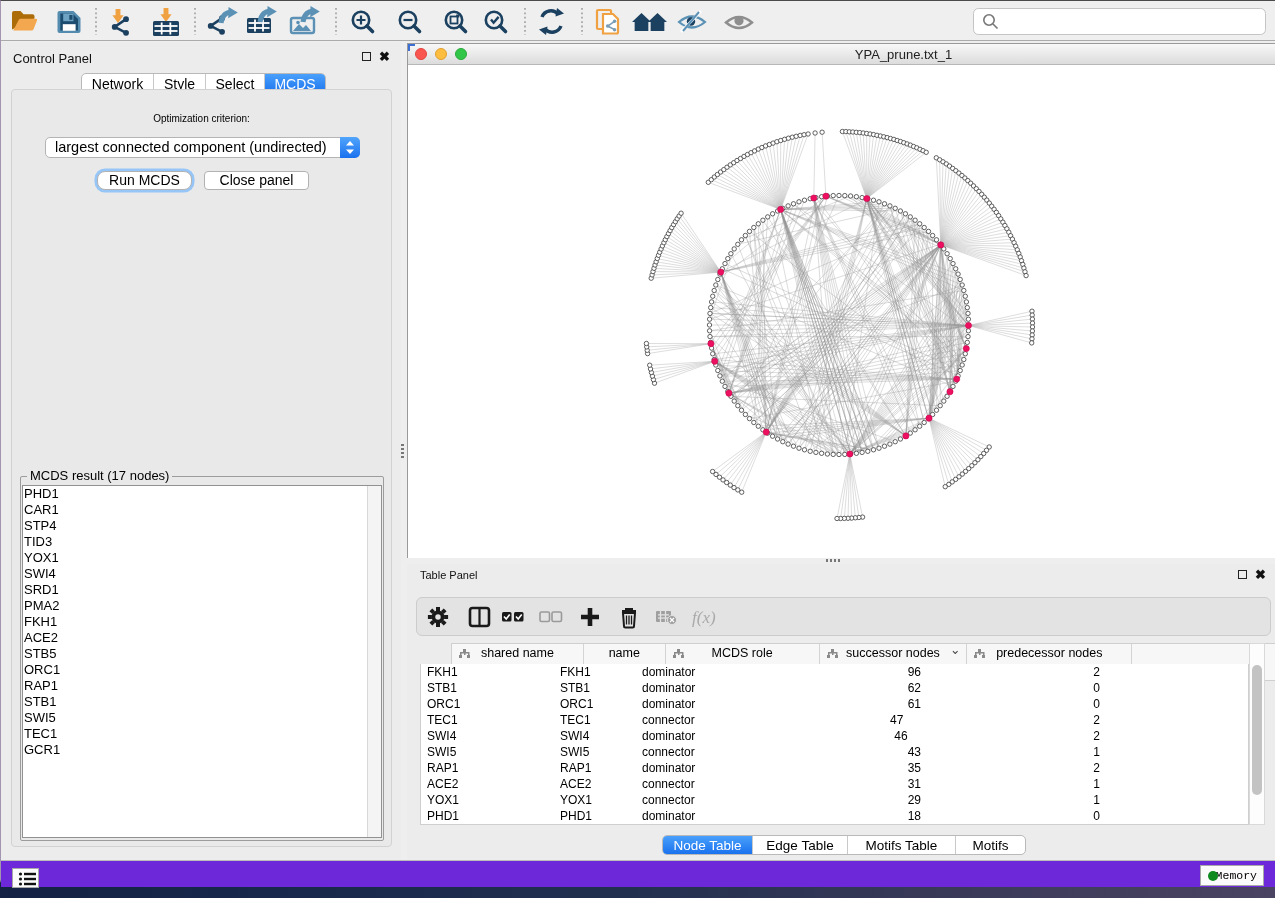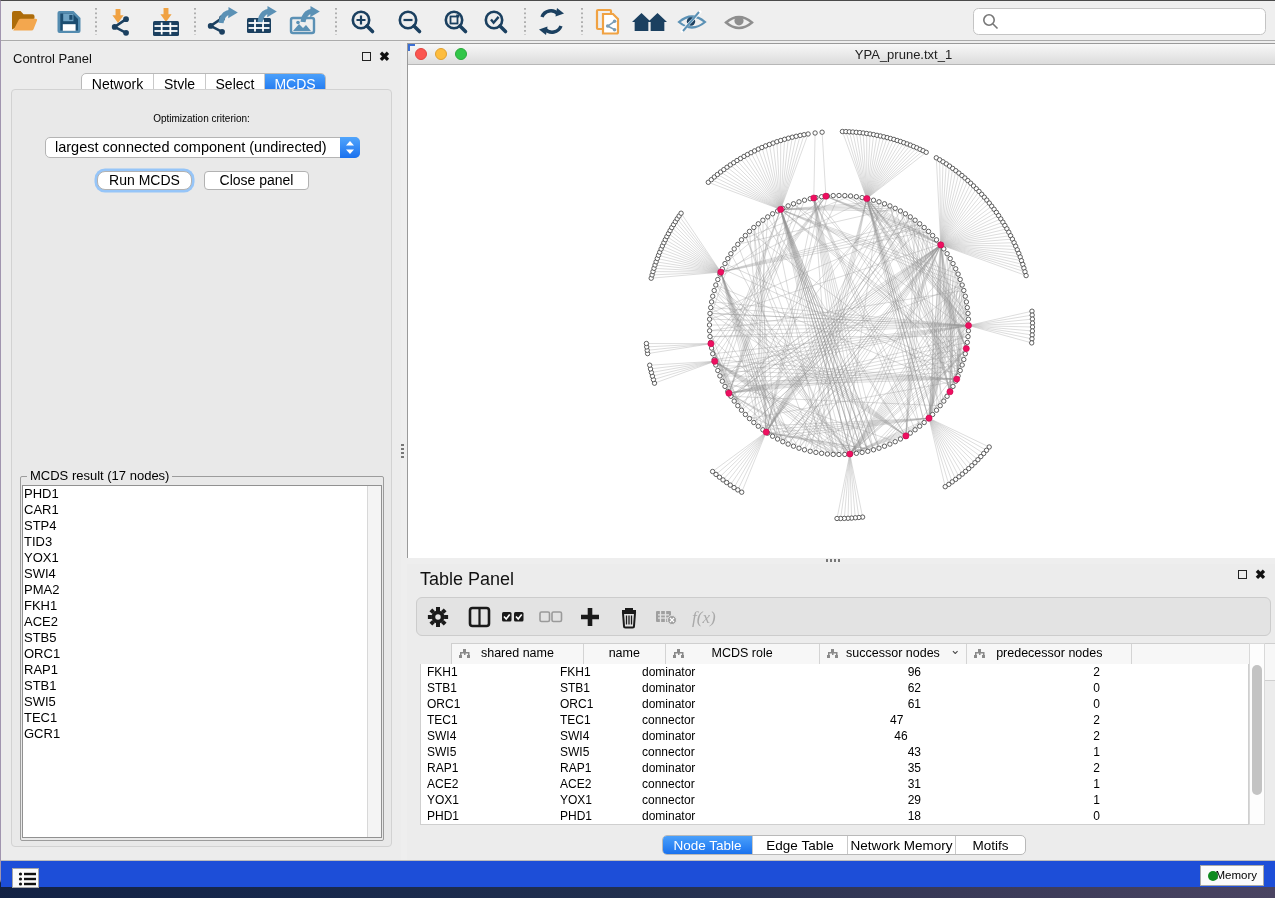--- a/index.html
+++ b/index.html
@@ -35,37 +35,37 @@
 #mlist .it { font-size:13px; color:#000; height:16px; line-height:16px; padding-left:1px; }
 #mlist-sb { position:absolute; right:0; top:0; bottom:0; width:14px; background:#f4f4f4; border-left:1px solid #d8d8d8; }
 
 #netpanel { position:absolute; left:406px; top:42px; width:869px; height:515px; border:1px solid #9a9a9a; background:#fff; }
 #nettitle { position:absolute; left:0; top:0; width:867px; height:21px; background:linear-gradient(#f8f8f8,#dcdcdc); border-bottom:1px solid #b7b7b7; }
 #nettitle span { position:absolute; left:0; right:0; top:3px; text-align:center; font-size:13px; color:#222; }
 .tl { position:absolute; top:4px; width:12px; height:12px; border-radius:50%; }
 #netcanvas { position:absolute; left:0; top:22px; width:867px; height:492px; background:#fff; overflow:hidden; }
 
 #tpanel { position:absolute; left:406px; top:563px; width:869px; height:296px; background:#ececec; }
-#tp-title { position:absolute; left:13px; top:5px; font-size:18px; color:#111; }
+#tp-title { position:absolute; left:13px; top:5px; font-size:11px; color:#111; }
 #ttoolbar { position:absolute; left:9px; top:33px; width:855px; height:39px; background:#e3e3e3; border:1px solid #cccccc; border-radius:6px; }
 #ttable { position:absolute; left:13px; top:79px; width:829px; background:#fff; }
 #thead { position:absolute; left:0; top:0; width:829px; height:38px; background:#f7f7f7; border:1px solid #cfcfcf; display:flex;margin-left:31px; }
 #thead .col { border-right:1px solid #d4d4d4; font-size:12.5px; color:#000; text-align:center; line-height:19px; position:relative; }
 #thead .col:last-child { border-right:none; }
 #tbody { position:absolute; left:0; top:21px; width:829px; border:1px solid #cfcfcf; border-top:none; background:#fff; }
 .trow { height:16px; line-height:16px; font-size:12px; color:#000; position:relative; }
 .trow span { position:absolute; }
 #tv-sb { position:absolute; left:842px; top:79px; width:16px; height:182px; background:#fdfdfd; border:1px solid #d9d9d9; }
 #tv-thumb { position:absolute; left:1.5px; top:21px; width:10px; height:130px; background:#c3c3c3; border-radius:6px; }
 #ttabs { position:absolute; left:255px; top:271px; height:20px; display:flex; border:1px solid #b9b9b9; border-radius:5px; background:#fff; overflow:hidden; }
 #ttabs div { font-size:13.5px; color:#000; border-right:1px solid #c9c9c9; line-height:19px; padding:0 12px; }
 #ttabs div:last-child { border-right:none; }
 #ttabs .sel { background:linear-gradient(#4aa0fb,#1a72ee); color:#fff; }
 
-#statusbar { position:absolute; left:0; top:859px; width:1274px; height:27px; background:#1d4ed8; border-top:1px solid #bcbcbc; }
+#statusbar { position:absolute; left:0; top:859px; width:1274px; height:27px; background:#6d28d9; border-top:1px solid #bcbcbc;font-family:Liberation Mono, monospace; }
 #listbtn { position:absolute; left:11px; top:7px; width:27px; height:20px; background:#fbfbfb; border:1px solid #a8a8a8; }
 #membtn { position:absolute; right:11px; top:4px; width:64px; height:21px; background:#fbfbfb; border:1px solid #a8a8a8; font-size:11.5px; line-height:19px; text-align:right; padding-right:6px; color:#000; }
 #memdot { position:absolute; left:7px; top:5px; width:10px; height:10px; border-radius:50%; background:#0f8a1f; }
 .hic { position:absolute; left:7px; top:5px; width:11px; height:9px;
   background:
    linear-gradient(#8a8a8a,#8a8a8a) 4px 0/3px 3px no-repeat,
    linear-gradient(#8a8a8a,#8a8a8a) 0 6px/3px 3px no-repeat,
    linear-gradient(#8a8a8a,#8a8a8a) 8px 6px/3px 3px no-repeat,
    linear-gradient(#8a8a8a,#8a8a8a) 1px 3px/9px 1.5px no-repeat,
    linear-gradient(#8a8a8a,#8a8a8a) 1px 3px/1.5px 3px no-repeat,
@@ -181,20 +181,21 @@
       <div class="btn" id="closebtn">Close panel</div>
       <div id="groupbox">
         <div id="grouplabel">MCDS result (17 nodes)</div>
         <div id="mlist">
           <div class="it">PHD1</div>
             <div class="it">CAR1</div>
             <div class="it">STP4</div>
             <div class="it">TID3</div>
           <div class="it">YOX1</div>
             <div class="it">SWI4</div>
+            <div class="it">SRD1</div>
             <div class="it">PMA2</div>
           <div class="it">FKH1</div>
             <div class="it">ACE2</div>
             <div class="it">STB5</div>
             <div class="it">ORC1</div>
           <div class="it">RAP1</div>
             <div class="it">STB1</div>
             <div class="it">SWI5</div>
             <div class="it">TEC1</div>
           <div class="it">GCR1</div>
@@ -669,21 +670,21 @@
             <span style="left:639px;width:40px;text-align:right">0</span>
           </div>
         </div>
     </div>
     <div id="tv-sb">
         <div id="tv-thumb"></div>
       </div>
     <div id="ttabs">
       <div class="sel" style="width:90px;padding:0;text-align:center">Node Table</div>
       <div style="width:95px;padding:0;text-align:center">Edge Table</div>
-      <div style="width:108px;padding:0;text-align:center">Network Memory</div>
+      <div style="width:108px;padding:0;text-align:center">Motifs Table</div>
       <div style="width:69px;padding:0;text-align:center">Motifs</div>
     </div>
   </div>
   <div id="statusbar">
     <div id="listbtn"><svg width="25" height="18" viewBox="0 0 25 18" style="margin:1px 0 0 3px">
           <circle cx="4.5" cy="4" r="1.6" fill="#111"></circle>
           <circle cx="4.5" cy="9" r="1.6" fill="#111"></circle>
           <circle cx="4.5" cy="14" r="1.6" fill="#111"></circle>
           <rect x="8" y="2.8" width="12" height="2.4" fill="#111"></rect>
           <rect x="8" y="7.8" width="12" height="2.4" fill="#111"></rect>

